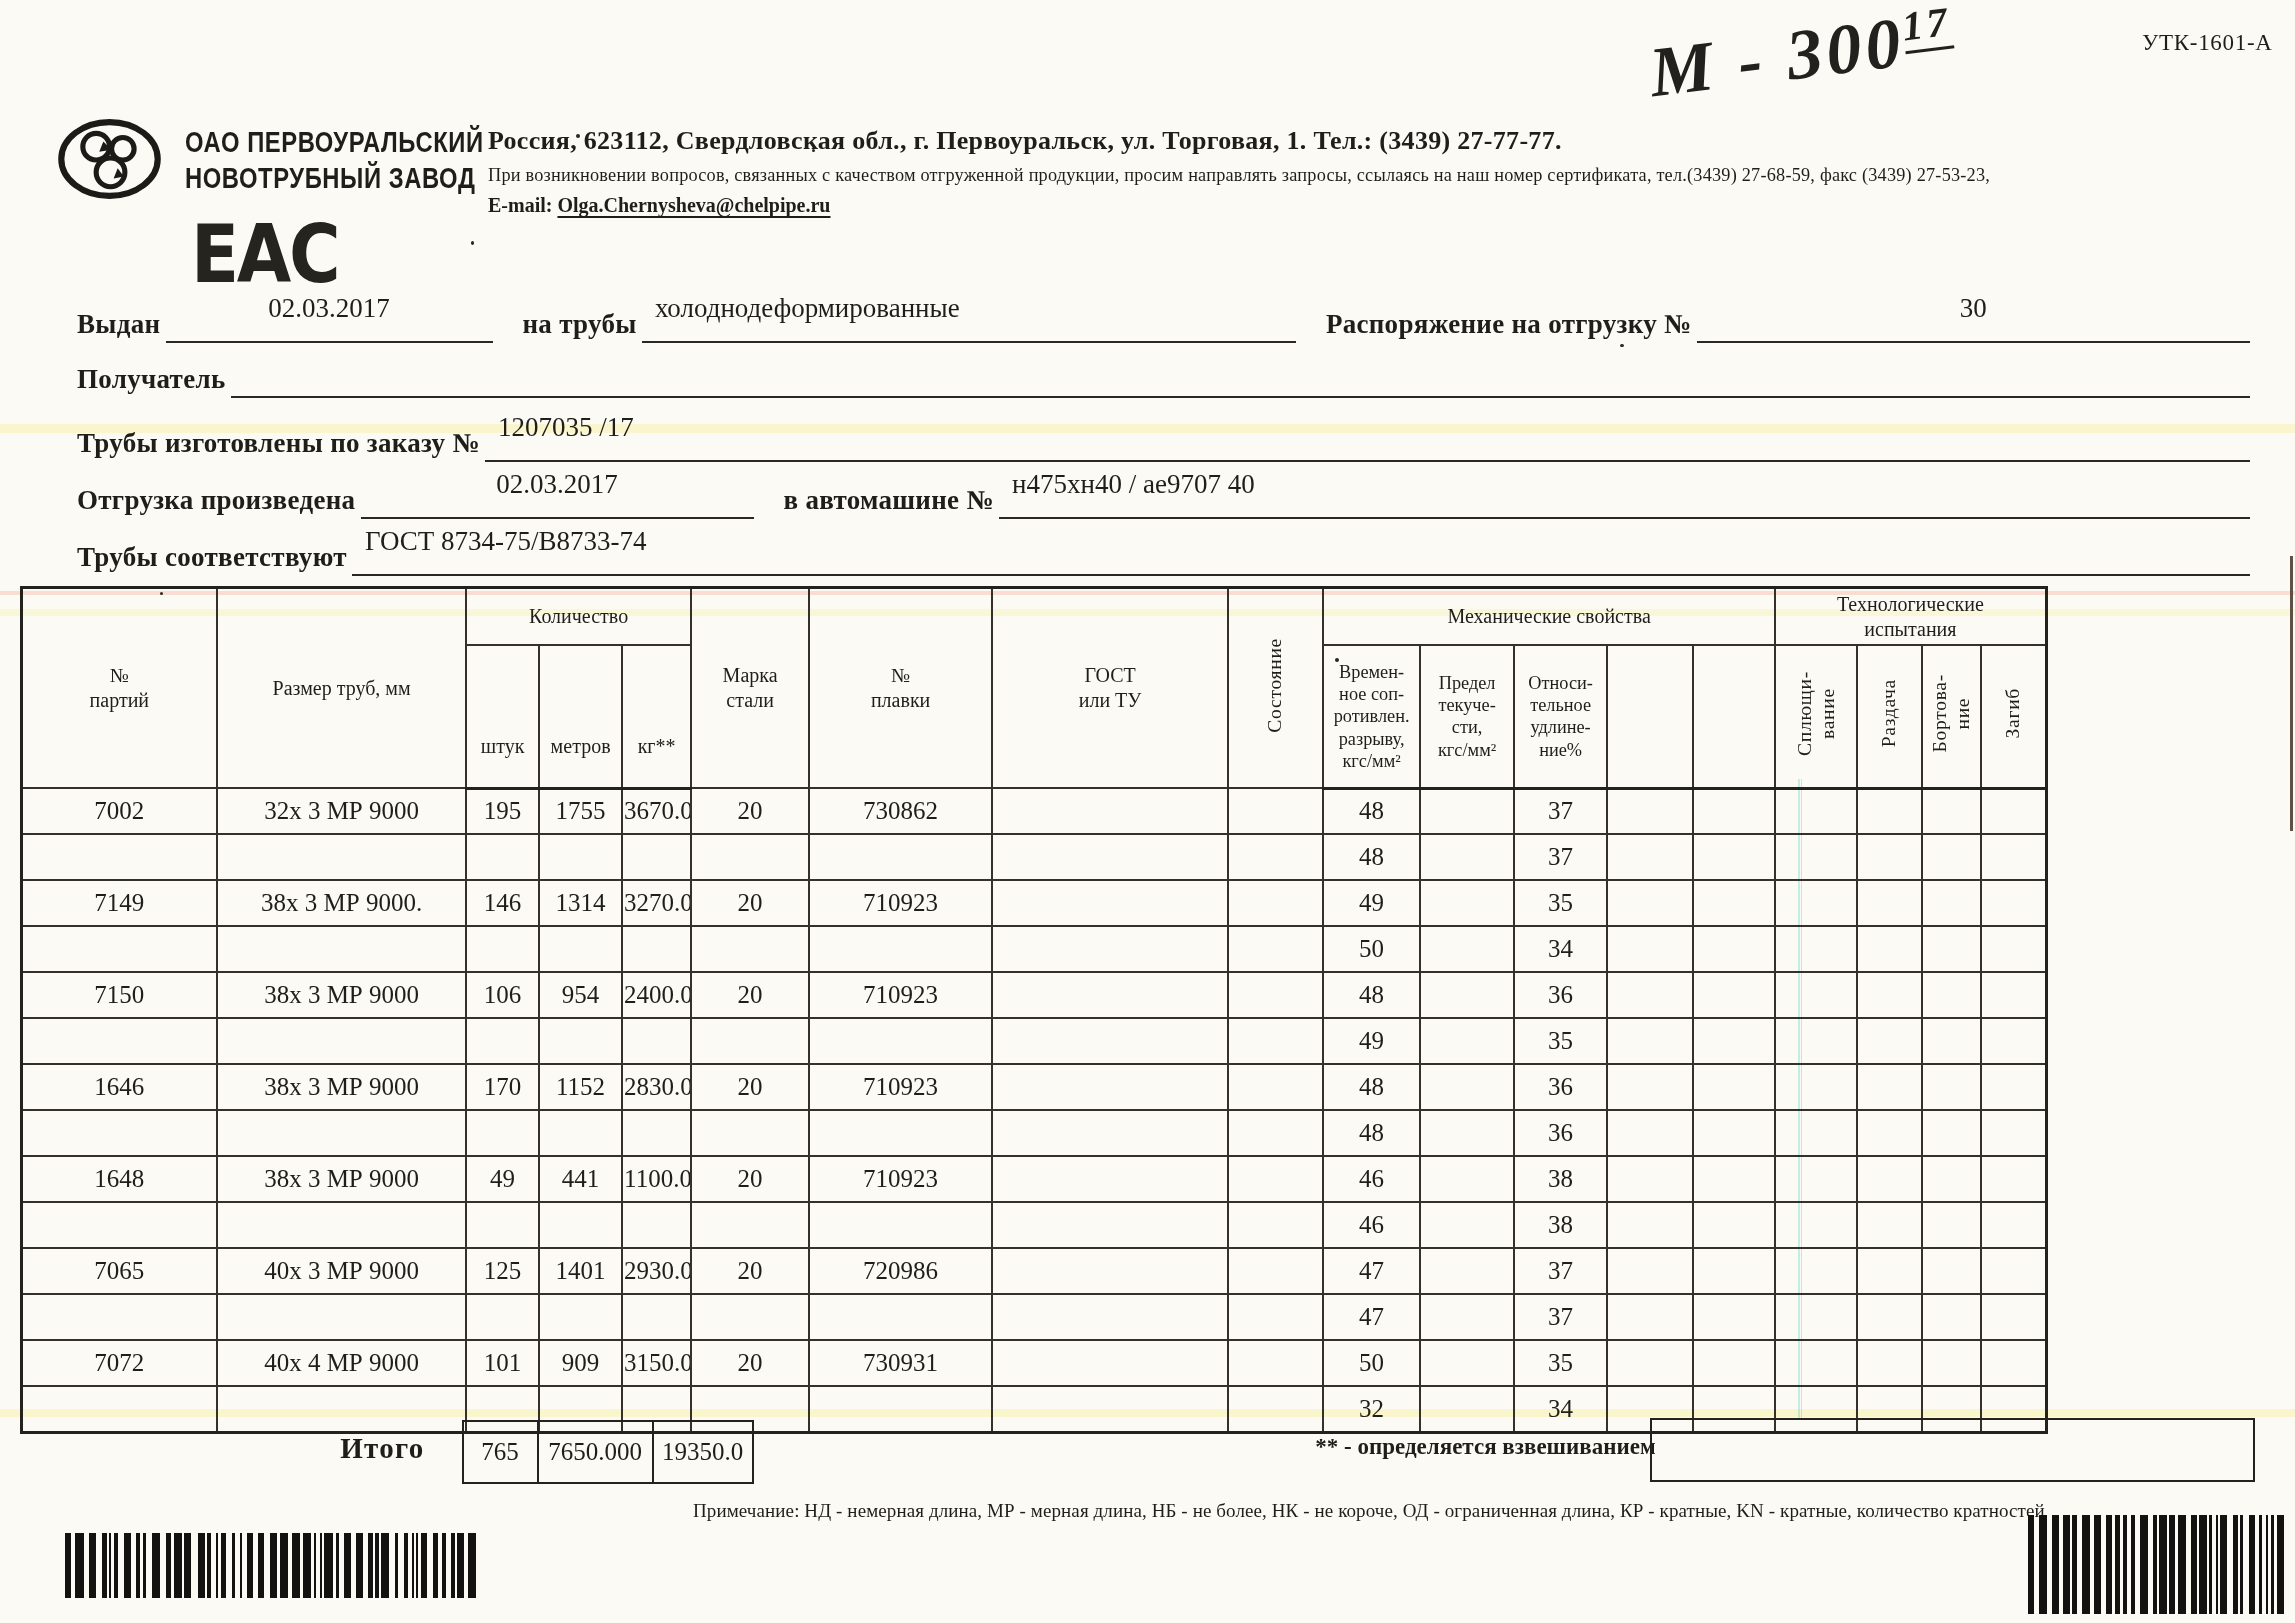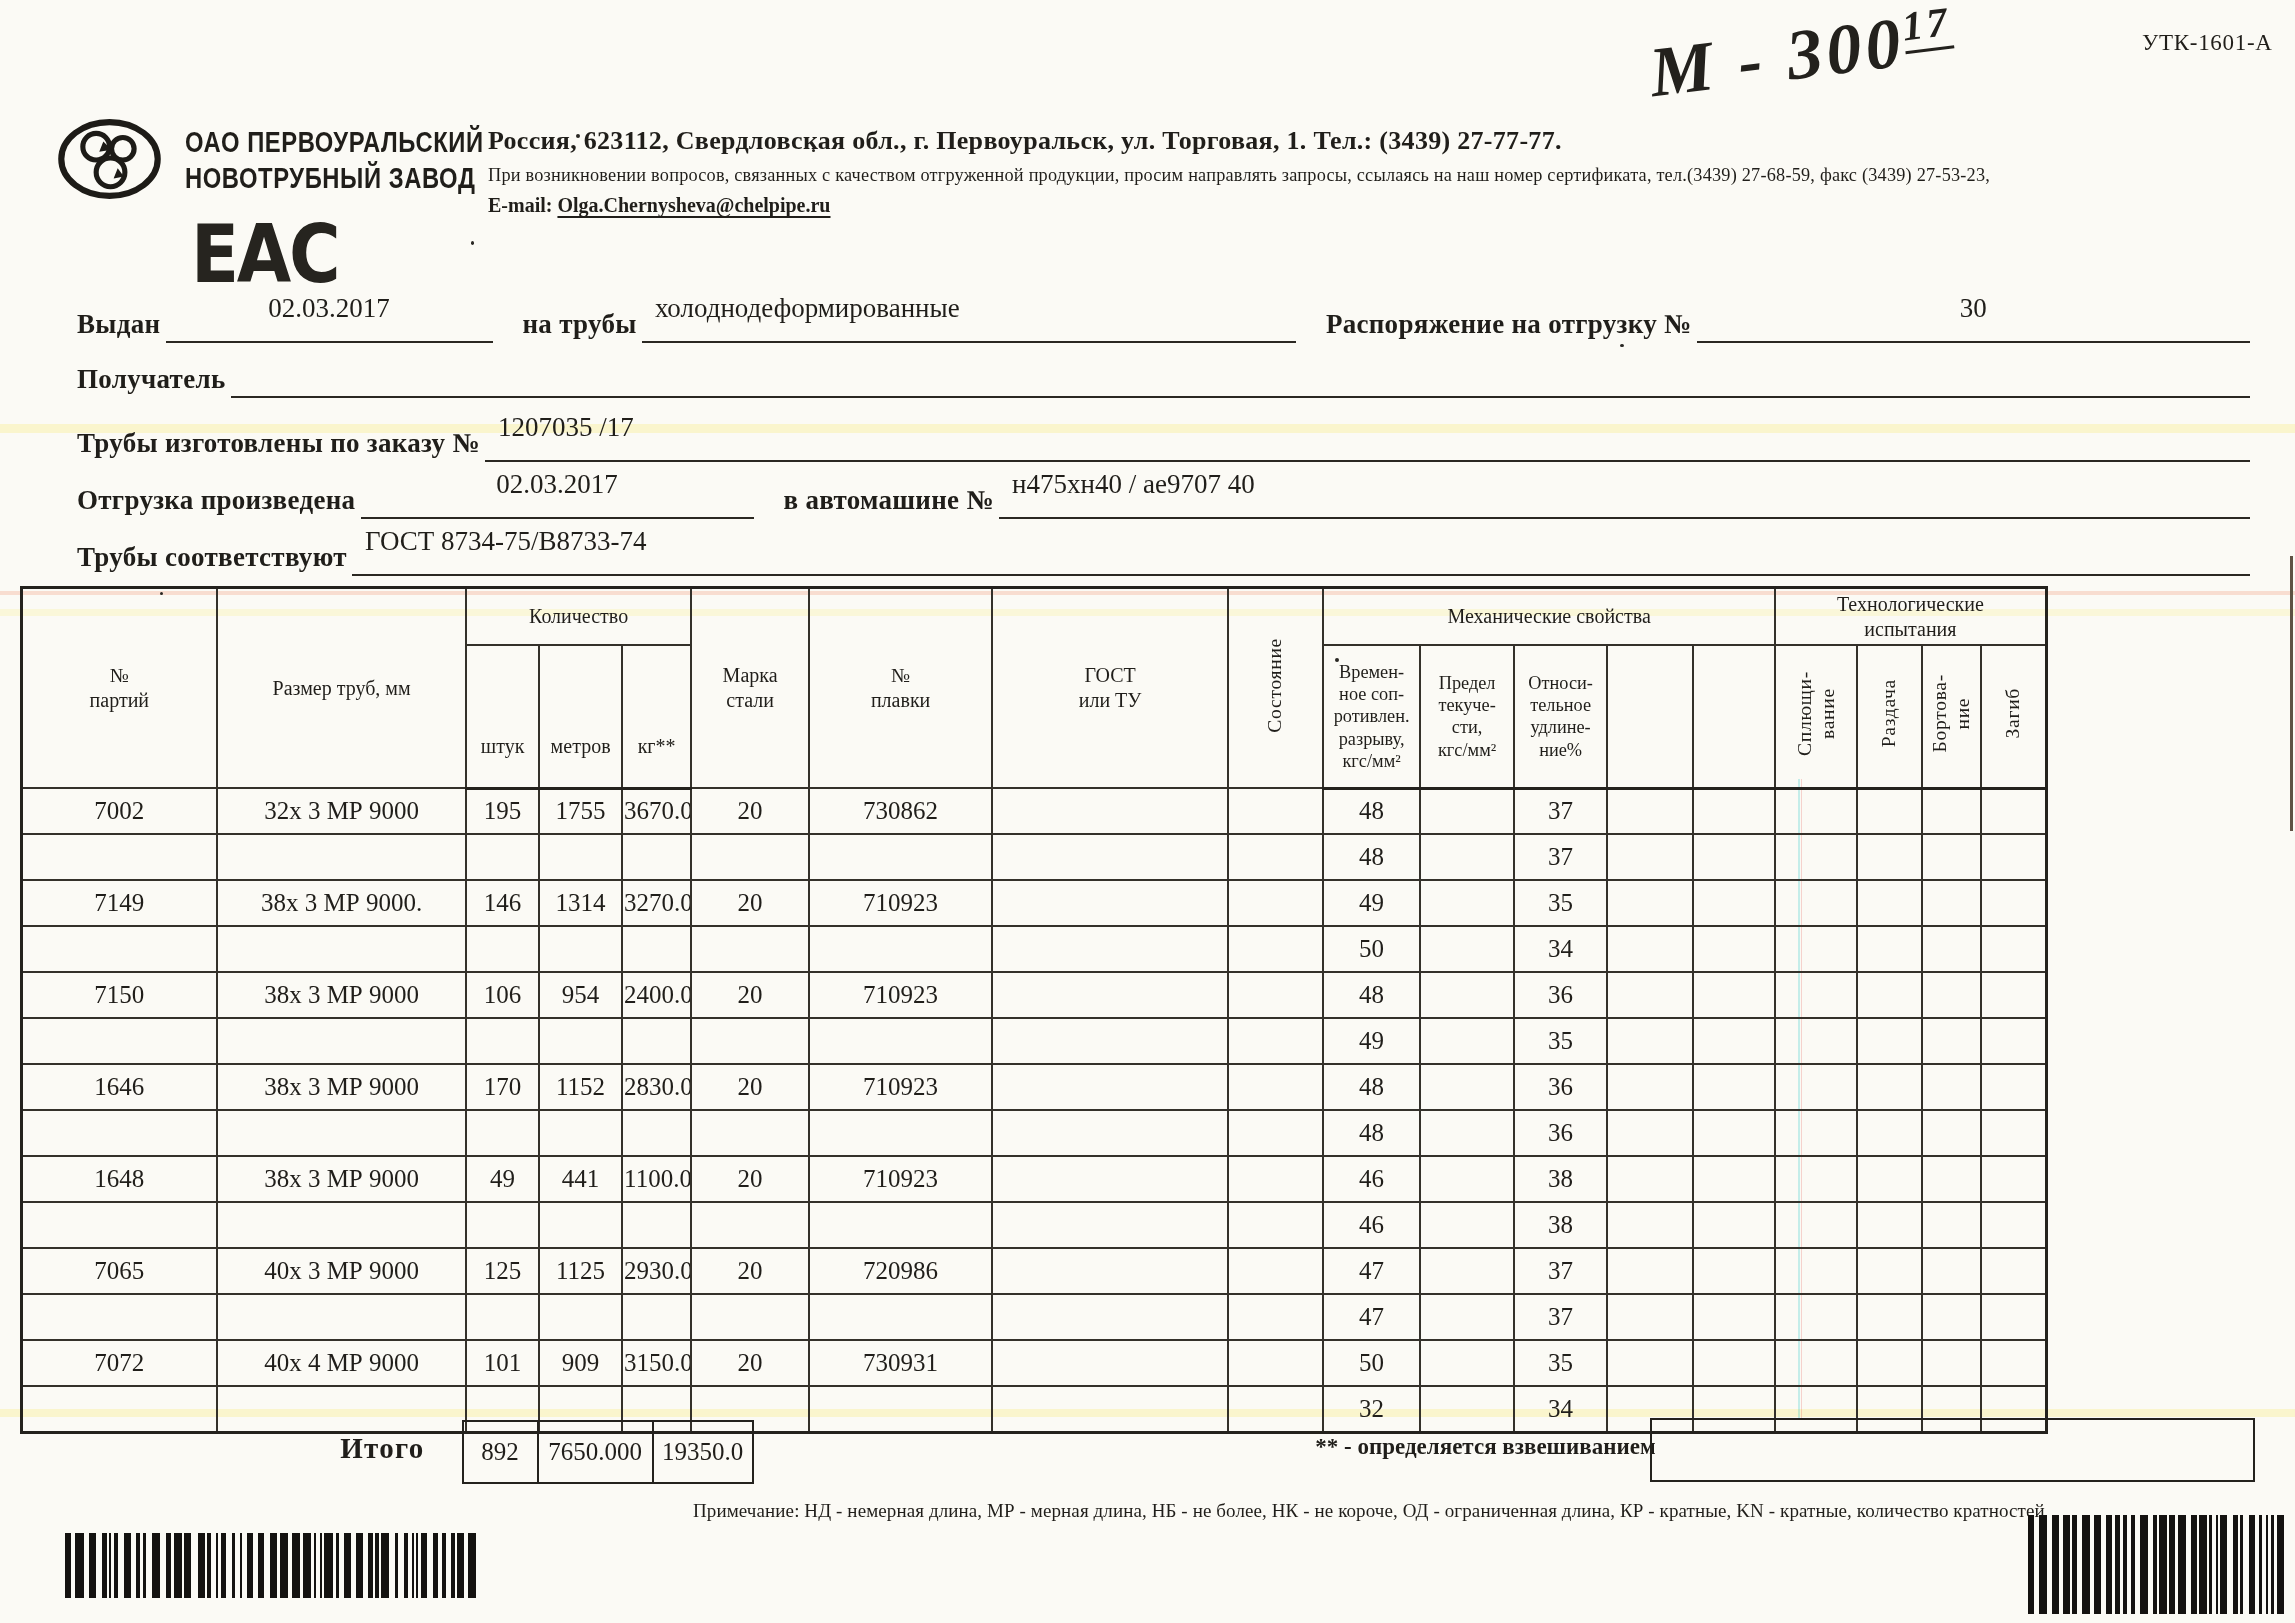--- a/index.html
+++ b/index.html
@@ -424,21 +424,21 @@
             <td></td>
             <td></td>
             <td></td>
             <td></td>
             <td></td>
           </tr>
           <tr class="pair-mid">
             <td>7065</td>
             <td>40х 3 МР 9000</td>
             <td>125</td>
-            <td>1125</td>
+            <td>1401</td>
             <td>2930.0</td>
             <td>20</td>
             <td>720986</td>
             <td></td>
             <td></td>
             <td>47</td>
             <td></td>
             <td>37</td>
             <td></td>
             <td></td>
@@ -507,21 +507,21 @@
             <td></td>
             <td></td>
           </tr>
         </tbody>
     </table>
   </div>
 
   <div class="total-band">
     <div class="total-label">Итого</div>
     <div class="total-box">
-      <div class="tc" style="width:73px">892</div>
+      <div class="tc" style="width:73px">765</div>
       <div class="tc" style="width:113px">7650.000</div>
       <div class="tc" style="width:98px">19350.0</div>
     </div>
     <div class="weigh-note">** - определяется взвешиванием</div>
     <div class="empty-box"></div>
   </div>
 
   <div class="footnote">Примечание: НД - немерная длина, МР - мерная длина, НБ - не более, НК - не короче, ОД - ограниченная длина, КР - кратные, KN - кратные, количество кратностей</div>
 
   <div class="barcode bc-left" id="bc1">

